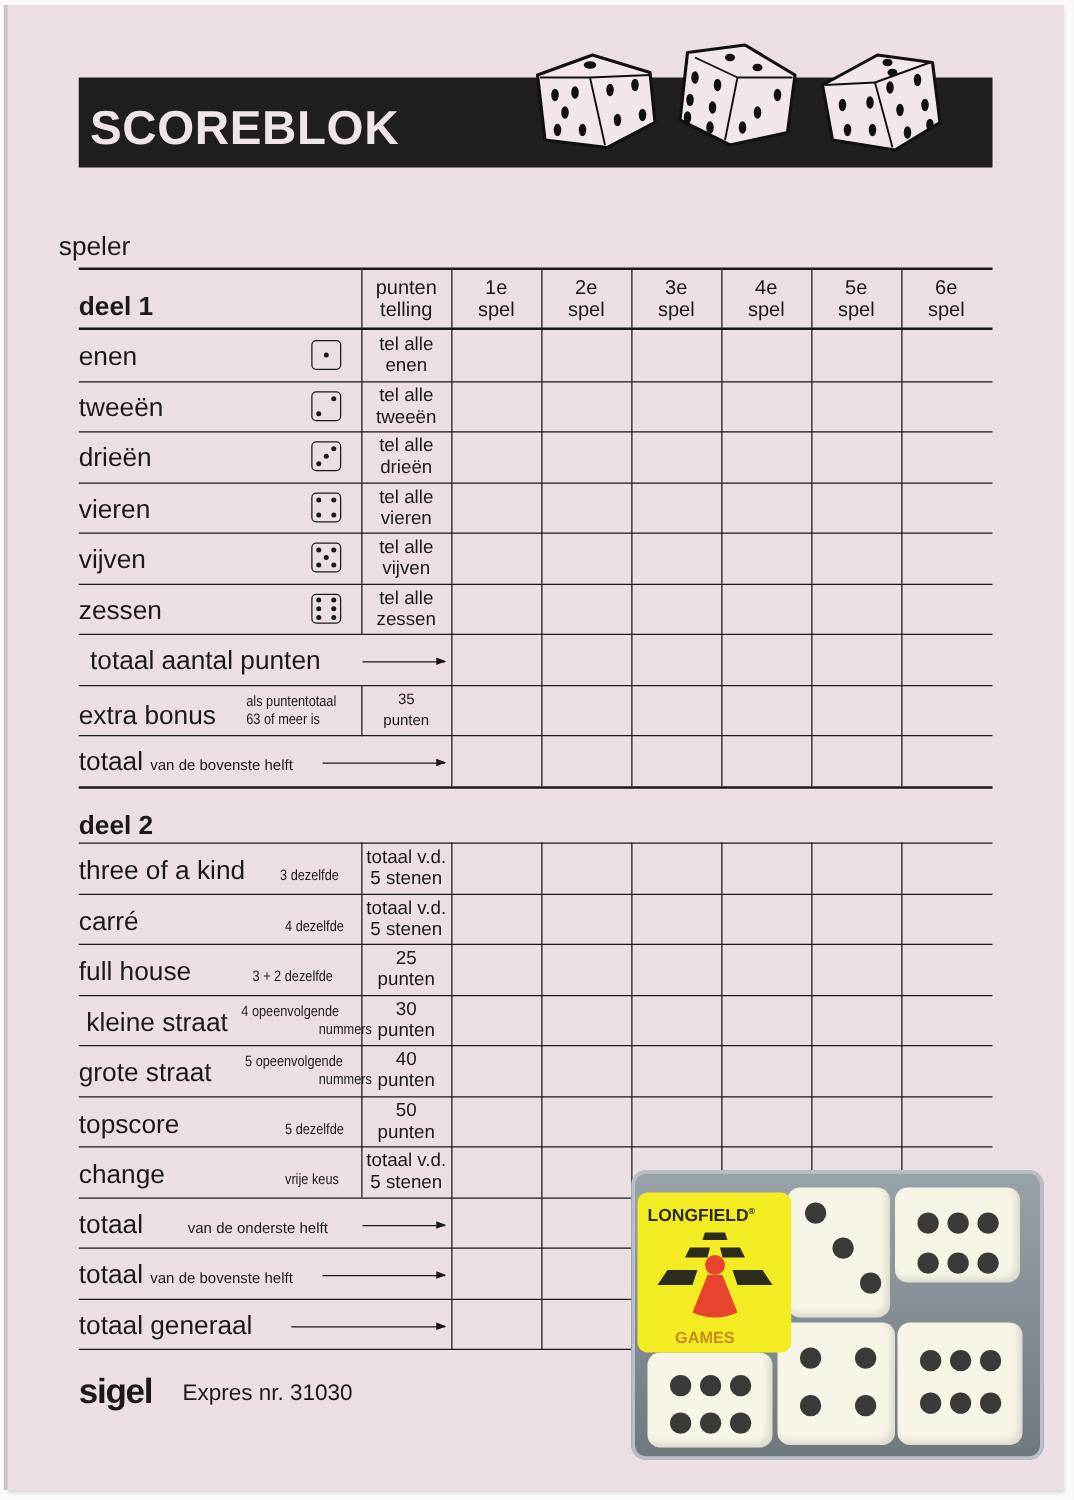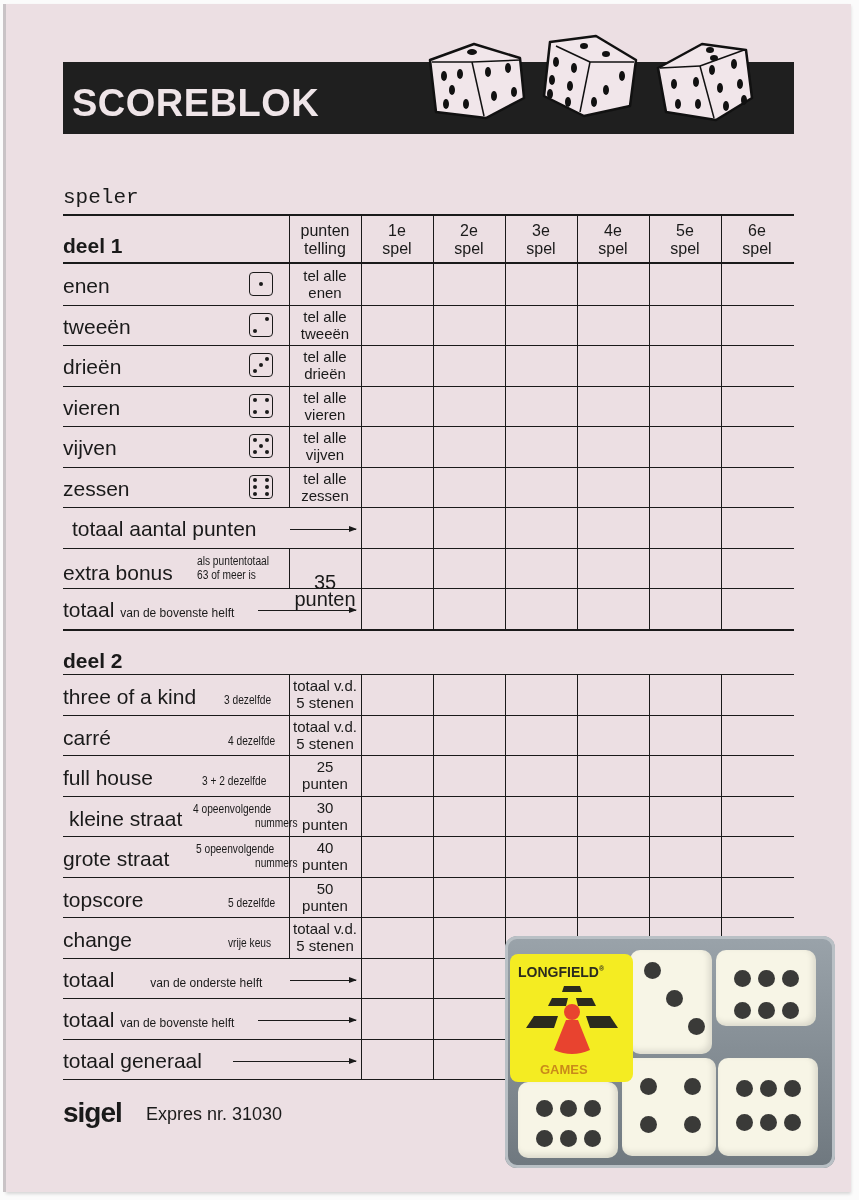--- a/index.html
+++ b/index.html
@@ -80,21 +80,21 @@
   <ellipse cx="26" cy="68" rx="3" ry="5" fill="#111"></ellipse>
     <ellipse cx="46" cy="68" rx="3" ry="5" fill="#111"></ellipse>
   <ellipse cx="60" cy="34" rx="3" ry="5" fill="#111"></ellipse>
     <ellipse cx="82" cy="28" rx="3" ry="5" fill="#111"></ellipse>
   <ellipse cx="68" cy="52" rx="3" ry="5" fill="#111"></ellipse>
     <ellipse cx="88" cy="48" rx="3" ry="5" fill="#111"></ellipse>
   <ellipse cx="74" cy="70" rx="3" ry="5" fill="#111"></ellipse>
     <ellipse cx="92" cy="64" rx="3" ry="5" fill="#111"></ellipse>
 </svg>
 
-<div class="lbl" style="left:63px;top:186px;font-family:Liberation Mono, monospace;">speler</div>
+<div class="lbl" style="left:47px;top:186px;">speler</div>
 <div class="line" style="left:63px;top:214px;width:731px;height:2px;"></div>
 
 <div class="lbl bold" style="left:63px;top:234px;">deel 1</div>
 <div class="hdr" style="left:289px;top:222px;">
   <div>punten</div>
   <div>telling</div>
 </div>
 <div id="game-headers">
     <div class="hdr" style="left: 361px; top: 222px;">
       <div>1e</div>
@@ -289,21 +289,21 @@
     <div class="cell" style="left:362px;top:507px;width:71px;height:40.5px"></div>
     <div class="cell" style="left:434px;top:507px;width:71px;height:40.5px"></div>
     <div class="cell" style="left:506px;top:507px;width:71px;height:40.5px"></div>
     <div class="cell" style="left:578px;top:507px;width:71px;height:40.5px"></div>
     <div class="cell" style="left:650px;top:507px;width:71px;height:40.5px"></div>
     <div class="cell" style="left:722px;top:507px;width:71px;height:40.5px"></div>
     <div class="line" style="left:63px;top:548px;width:731px;height:1px"></div>
     <div class="lbl" style="left:63px;top:561px">extra bonus</div>
     <div class="small" style="left:197px;top:554px">als puntentotaal</div>
     <div class="small" style="left:197px;top:568px">63 of meer is</div>
-    <div class="cellc" style="left:290px;top:574px;font-size:20px">
+    <div class="cellc" style="left:290px;top:551px;font-size:12px">
       <div>35</div>
       <div>punten</div>
     </div>
     <div class="vline" style="left:289px;top:548px;height:40.5px"></div>
     <div class="vline" style="left:361px;top:548px;height:40.5px"></div>
     <div class="vline" style="left:433px;top:548px;height:40.5px"></div>
     <div class="vline" style="left:505px;top:548px;height:40.5px"></div>
     <div class="vline" style="left:577px;top:548px;height:40.5px"></div>
     <div class="vline" style="left:649px;top:548px;height:40.5px"></div>
     <div class="vline" style="left:721px;top:548px;height:40.5px"></div>

